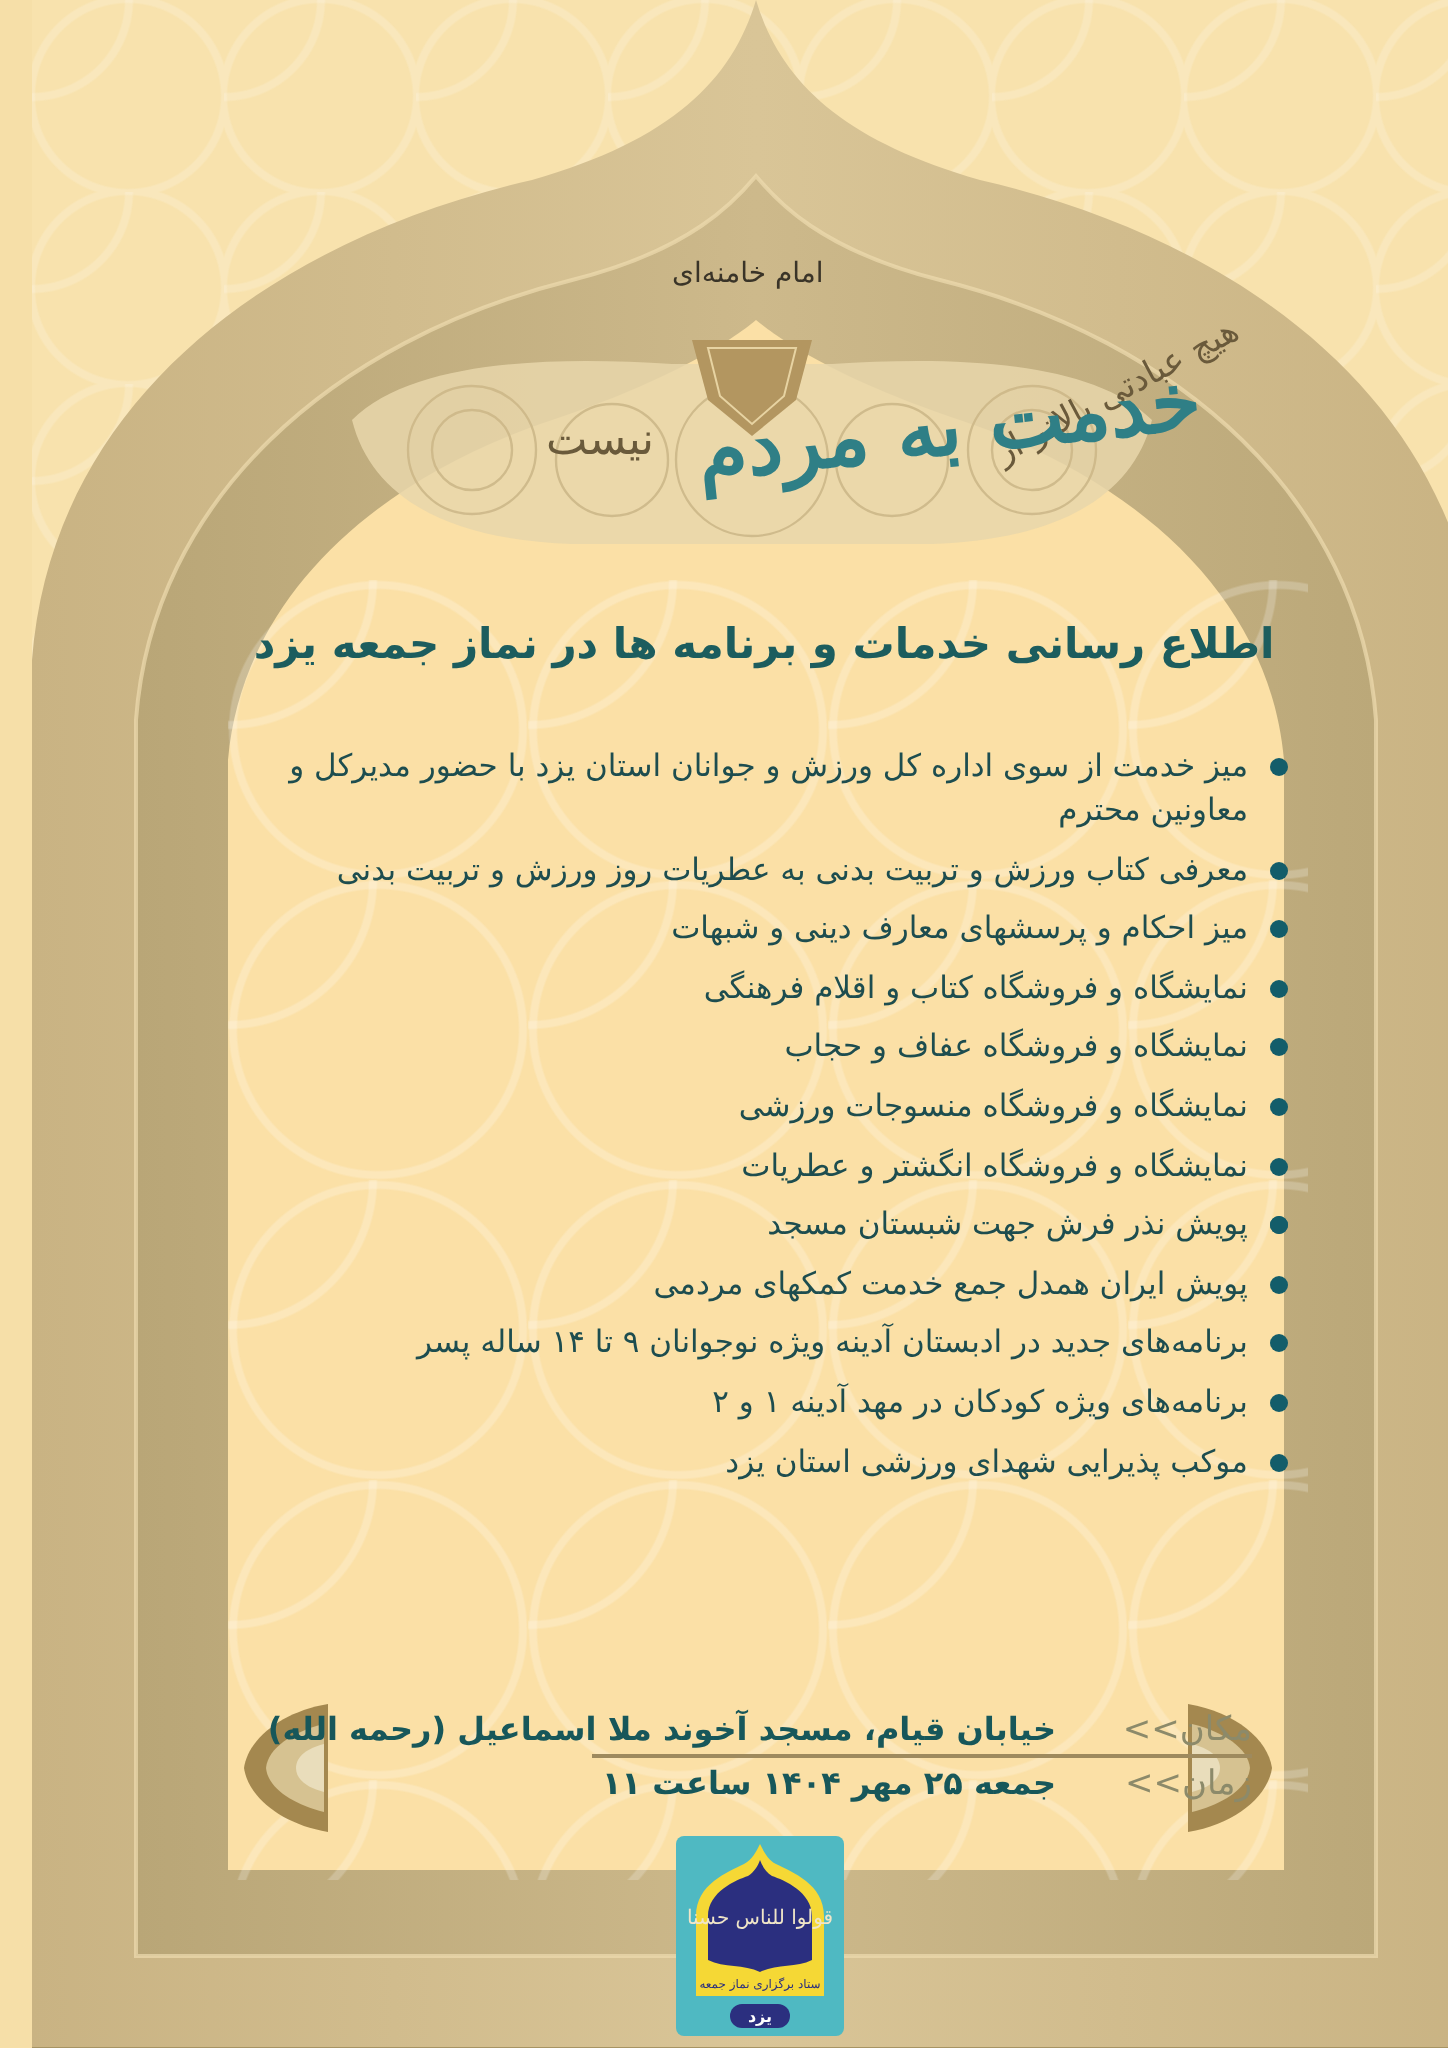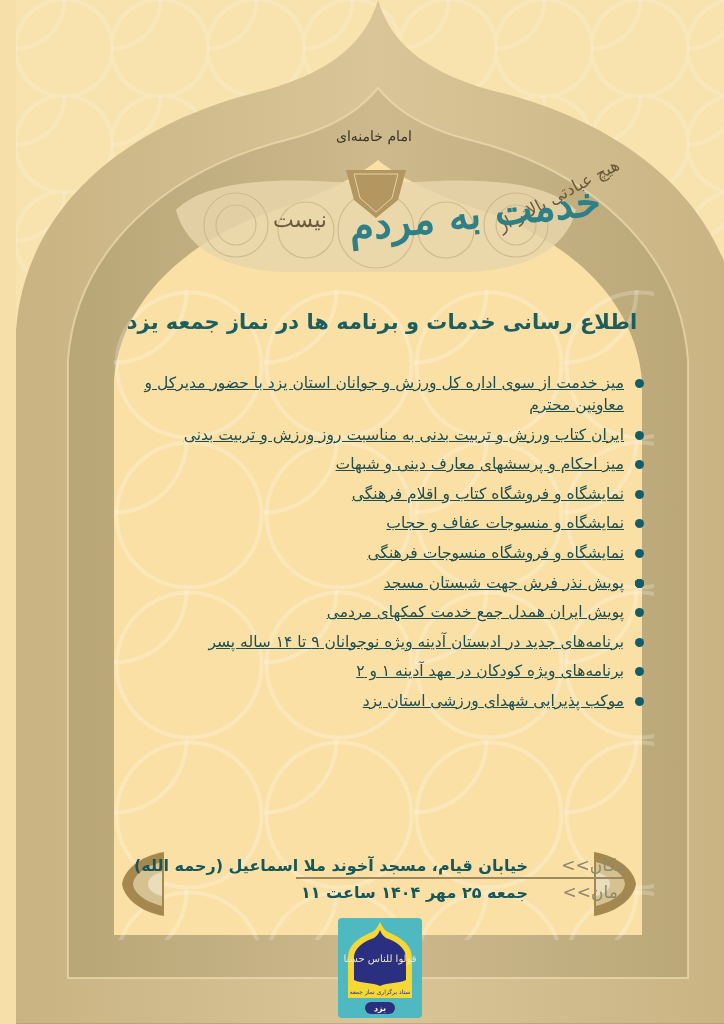--- a/index.html
+++ b/index.html
@@ -18,21 +18,21 @@
       radial-gradient(circle at 75px 75px, transparent 70px, rgba(255,255,255,0.22) 71px, rgba(255,255,255,0.22) 74px, transparent 75px) 0 0/150px 150px;
     pointer-events:none;
   }
   .header-art { position:absolute; left:150px; top:120px; width:420px; height:175px; }
   .quote-main { position:absolute; left:332px; top:190px; font-family:"DejaVu Serif", serif; font-size:40px; color:#2f7f86; font-weight:bold; direction:rtl; white-space:nowrap; transform:rotate(-6deg); }
   .quote-pre { position:absolute; left:475px; top:185px; font-family:"DejaVu Serif", serif; font-size:17px; color:#6a5a3b; direction:rtl; white-space:nowrap; transform:rotate(-28deg); }
   .quote-post { position:absolute; left:257px; top:207px; font-family:"DejaVu Serif", serif; font-size:22px; color:#6a5a3b; direction:rtl; white-space:nowrap; }
   .quote-author { position:absolute; left:320px; top:128px; font-family:"DejaVu Serif", serif; font-size:14px; color:#3a3428; direction:rtl; white-space:nowrap; }
   .title { position:absolute; left:108px; top:310px; width:516px; text-align:center; direction:rtl; font-family:"DejaVu Sans", sans-serif; font-weight:bold; font-size:21px; color:#1c5d5e; white-space:nowrap; }
   .items { position:absolute; left:110px; top:372px; width:520px; direction:rtl; margin:0; padding:0; list-style:none; }
-  .items li { position:relative; padding-right:22px; font-size:15.5px; line-height:22px; color:#1d4d4f; text-align:right; margin-bottom:7.6px;text-decoration:underline; }
+  .items li { position:relative; padding-right:22px; font-size:15.5px; line-height:22px; color:#1d4d4f; text-align:right; margin-bottom:7.6px; }
   .items li .dot { position:absolute; right:2px; top:7px; width:9px; height:9px; border-radius:50%; background:#135d6a; }
   .loc { position:absolute; left:130px; top:855px; width:480px; direction:rtl; }
   .loc-row { display:flex; align-items:baseline; gap:18px; justify-content:flex-start; }
   .loc-key { color:#8c8a6a; font-size:17px; min-width:80px; }
   .loc-val { color:#17575a; font-weight:bold; font-size:16px; white-space:nowrap; }
   .loc-divider { height:2px; background:#9e8a5e; margin:2px 0 3px 0; width:330px; margin-right:0; }
   .orn { position:absolute; }
   .logo { position:absolute; left:322px; top:918px; width:84px; height:100px; }
 </style>
 </head>
@@ -81,26 +81,26 @@
   </svg>
   <div class="quote-author">امام خامنه‌ای</div>
   <div class="quote-pre">هیچ عبادتی بالاتر از</div>
   <div class="quote-main">خدمت به مردم</div>
   <div class="quote-post">نیست</div>
 
   <div class="title">اطلاع رسانی خدمات و برنامه ها در نماز جمعه یزد</div>
 
   <ul class="items">
     <li><span class="dot"></span><span>میز خدمت از سوی اداره کل ورزش و جوانان استان یزد با حضور مدیرکل و معاونین محترم</span></li>
-    <li><span class="dot"></span><span>ایران کتاب ورزش و تربیت بدنی به مناسبت روز ورزش و تربیت بدنی</span></li>
+    <li><span class="dot"></span><span>معرفی کتاب ورزش و تربیت بدنی به عطریات روز ورزش و تربیت بدنی</span></li>
     <li><span class="dot"></span><span>میز احکام و پرسشهای معارف دینی و شبهات</span></li>
     <li><span class="dot"></span><span>نمایشگاه و فروشگاه کتاب و اقلام فرهنگی</span></li>
-    <li><span class="dot"></span><span>نمایشگاه و منسوجات عفاف و حجاب</span></li>
-    <li><span class="dot"></span><span>نمایشگاه و فروشگاه منسوجات فرهنگی</span></li>
-    <li><span class="dot"></span></li>
+    <li><span class="dot"></span><span>نمایشگاه و فروشگاه عفاف و حجاب</span></li>
+    <li><span class="dot"></span><span>نمایشگاه و فروشگاه منسوجات ورزشی</span></li>
+    <li><span class="dot"></span><span>نمایشگاه و فروشگاه انگشتر و عطریات</span></li>
     <li><span class="dot"></span></li>
     <li><span class="dot"></span><span>پویش نذر فرش جهت شبستان مسجد</span></li>
     <li><span class="dot"></span><span>پویش ایران همدل جمع خدمت کمکهای مردمی</span></li>
     <li><span class="dot"></span><span>برنامه‌های جدید در ادبستان آدینه ویژه نوجوانان ۹ تا ۱۴ ساله پسر</span></li>
     <li><span class="dot"></span><span>برنامه‌های ویژه کودکان در مهد آدینه ۱ و ۲</span></li>
     <li><span class="dot"></span><span>موکب پذیرایی شهدای ورزشی استان یزد</span></li>
   </ul>
 
   <svg class="orn" style="left:104px;top:850px" width="48" height="68" viewBox="0 0 48 68">
     <path d="M44,2 C20,6 4,20 2,34 C4,48 20,62 44,66 Z" fill="#a4884f"></path>

